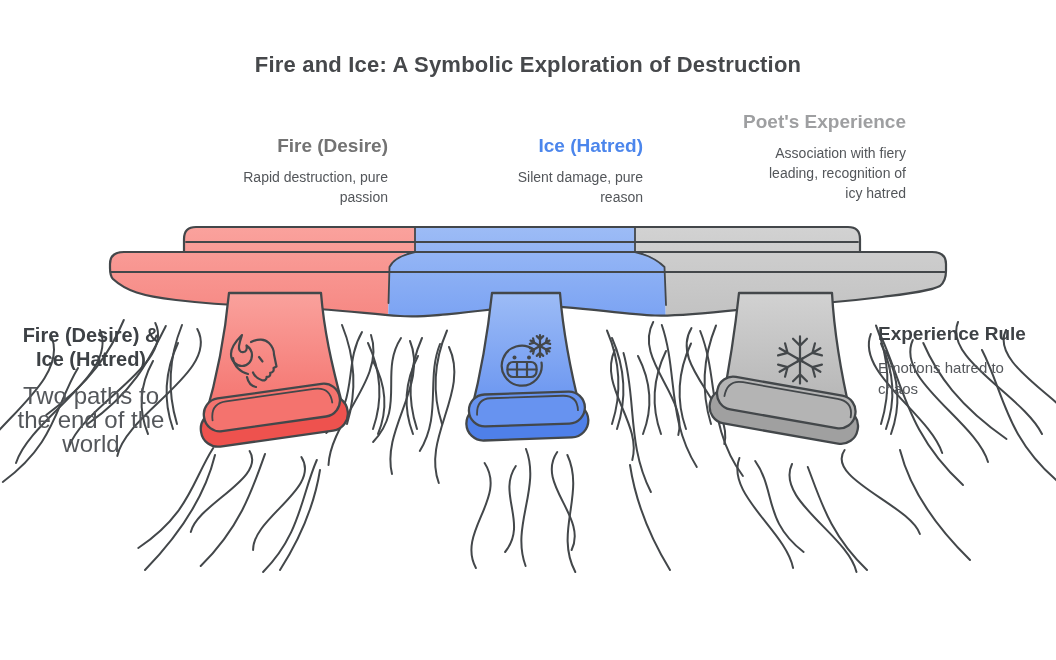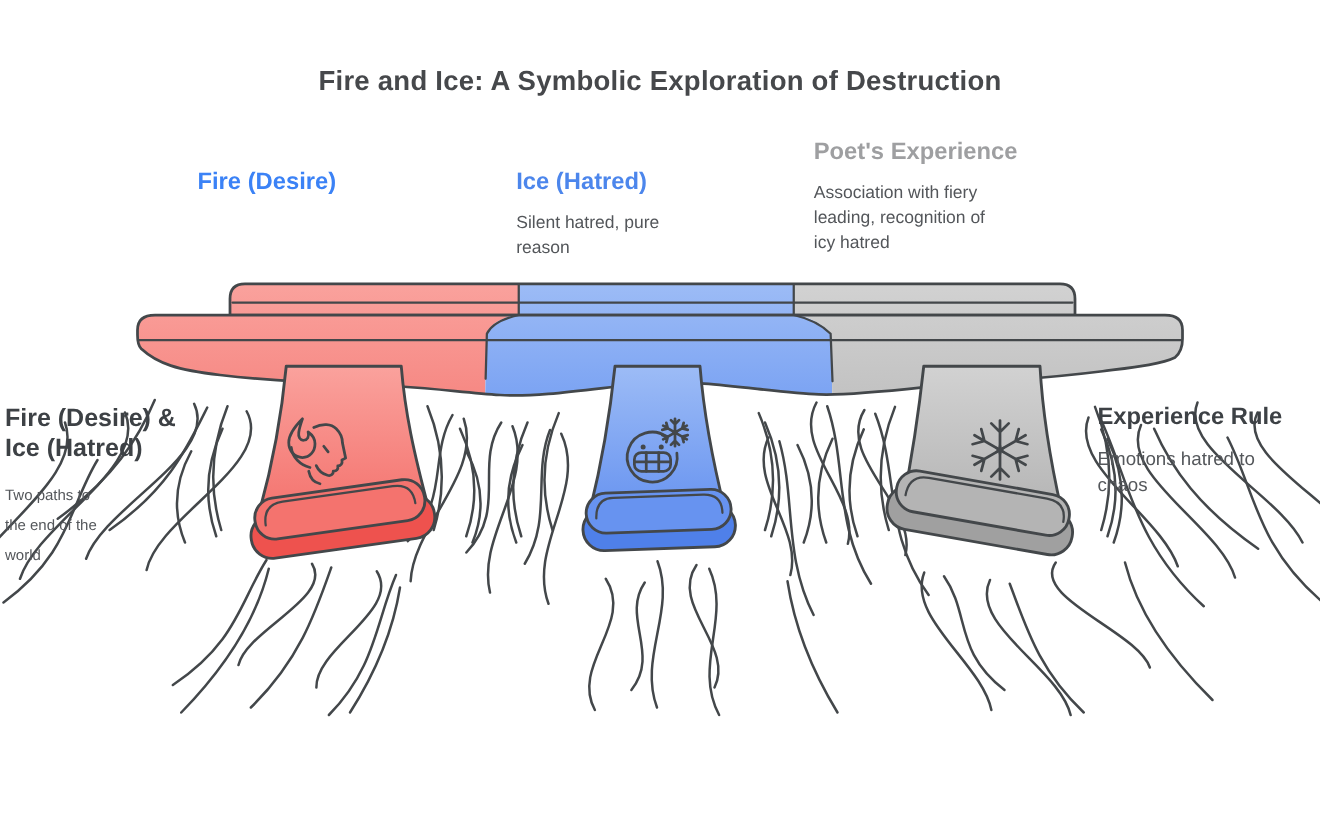--- a/index.html
+++ b/index.html
@@ -1,31 +1,31 @@
 <!DOCTYPE html>
 <html><head>
 <meta charset="utf-8">
 <style>
   html,body{margin:0;padding:0;background:#ffffff;}
   .stage{position:relative;width:1056px;height:660px;background:#ffffff;overflow:hidden;
          font-family:"Liberation Sans",sans-serif;}
   svg.art{position:absolute;left:0;top:0;width:1056px;height:660px;}
   .title{position:absolute;top:52px;left:0;width:1056px;text-align:center;
          font-size:22px;font-weight:bold;color:#46484b;letter-spacing:.2px;}
-  .col{position:absolute;text-align:left;}
+  .col{position:absolute;text-align:right;}
   .col-heading{font-size:19px;font-weight:bold;line-height:24px;margin-bottom:9px;}
   .col-desc{font-size:14px;line-height:20px;color:#53565a;white-space:pre-line;}
   .col-fire{left:158px;top:134px;width:230px;}
   .col-ice{left:413px;top:134px;width:230px;}
   .col-poet{left:651px;top:110px;width:255px;}
   .side{position:absolute;}
   .side-heading{font-size:20px;font-weight:bold;color:#3d4145;line-height:24px;white-space:pre-line;}
   .side-desc{white-space:pre-line;color:#54575b;}
-  .side-left{left:4px;top:323px;width:174px;text-align:left;}
-  .side-left .side-desc{margin-top:13px;font-size:12px;line-height:24px;}
+  .side-left{left:4px;top:323px;width:174px;text-align:center;}
+  .side-left .side-desc{margin-top:13px;font-size:24px;line-height:24px;}
   .side-right{left:878px;top:323px;width:178px;text-align:left;}
   .side-right .side-heading{font-size:19px;line-height:22px;}
   .side-right .side-desc{margin-top:12px;font-size:15px;line-height:21px;}
   .ln{fill:none;stroke:#43474a;stroke-width:2.2;stroke-linecap:round;stroke-linejoin:round;}
   .fln{stroke:#43474a;stroke-width:2.3;stroke-linejoin:round;}
   .thin{stroke-width:1.8;}
   #squiggles path{fill:none;stroke-width:2;stroke-linecap:round;}
   .icon-ln{fill:none;stroke:#43474a;stroke-width:2.2;stroke-linecap:round;stroke-linejoin:round;}
   .nss{vector-effect:non-scaling-stroke;}
 </style>
@@ -233,26 +233,28 @@
       </g>
       <g class="icon-ln">
         <use href="#snow" transform="translate(800,360) scale(2.05)"></use>
       </g>
     </g>
   </svg>
 
   <div class="title" style="color: rgb(70, 72, 75);">Fire and Ice: A Symbolic Exploration of Destruction</div>
 
   <div class="col col-fire">
-    <div class="col-heading" style="color: #3b82f6;">Fire (Desire)</div>
+    <div class="col-heading" style="color: #737373;">Fire (Desire)</div>
+    <div class="col-desc">Rapid destruction, pure
+passion</div>
   </div>
 
   <div class="col col-ice">
     <div class="col-heading" style="color: rgb(76, 134, 236);">Ice (Hatred)</div>
-    <div class="col-desc">Silent hatred, pure
+    <div class="col-desc">Silent damage, pure
 reason</div>
   </div>
 
   <div class="col col-poet">
     <div class="col-heading" style="color: rgb(158, 159, 161);">Poet's Experience</div>
     <div class="col-desc">Association with fiery
 leading, recognition of
 icy hatred</div>
   </div>
 

